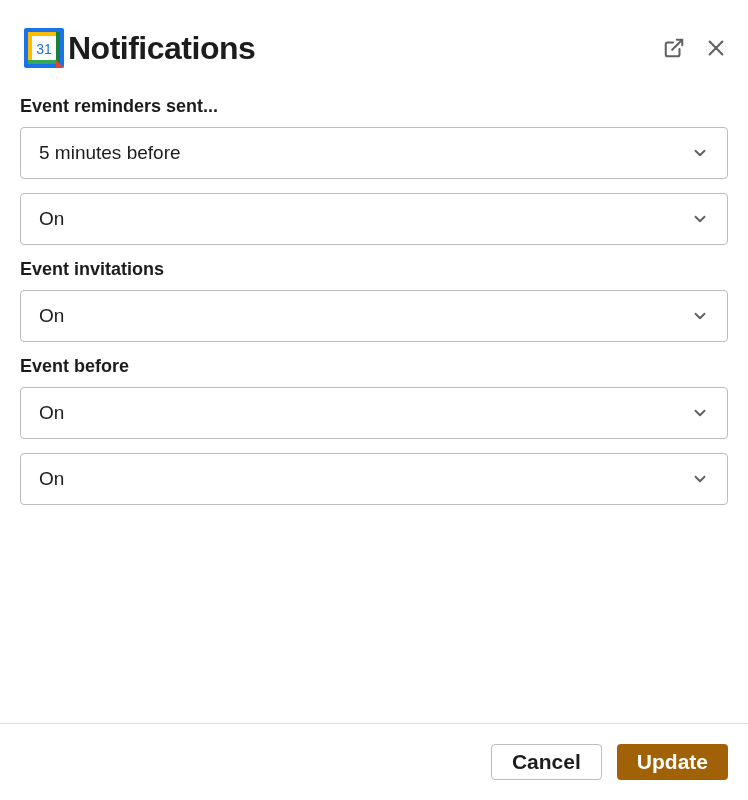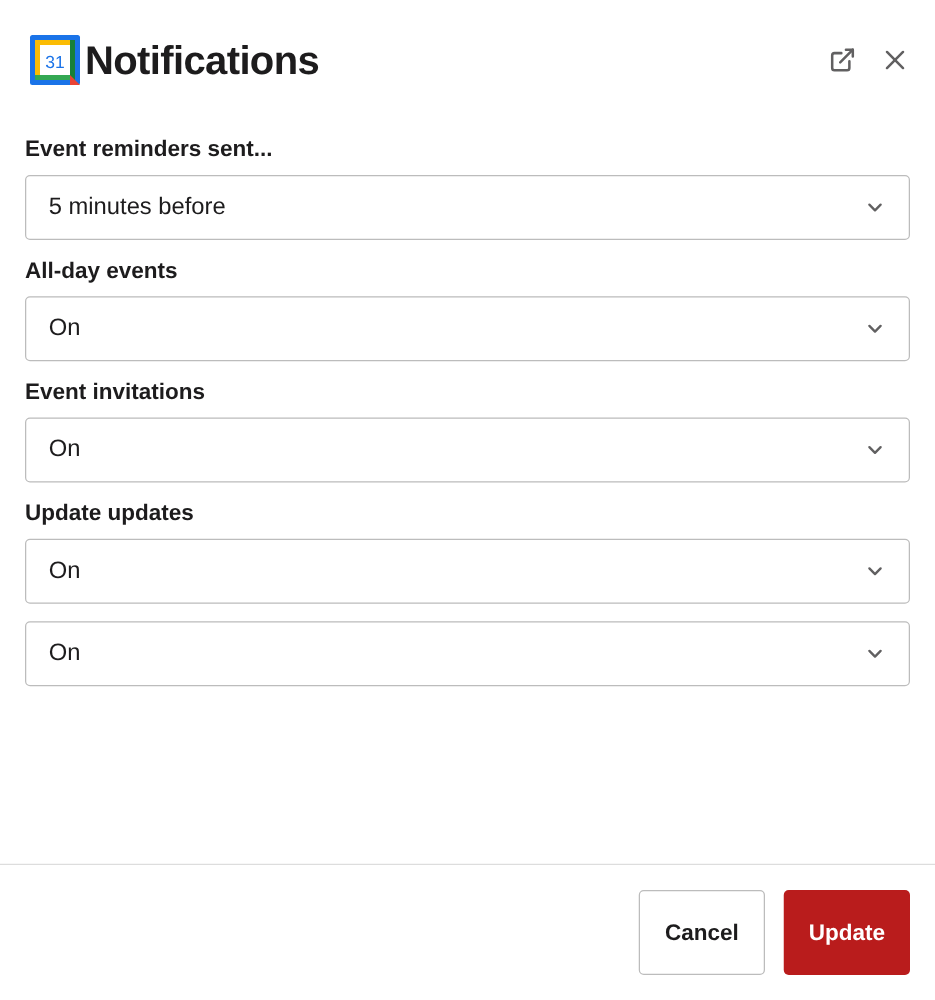--- a/index.html
+++ b/index.html
@@ -41,21 +41,21 @@
       cursor: pointer;
       color: #616061;
     }
     .icon-btn svg { width: 22px; height: 22px; }
     .content {
       padding: 0 20px;
     }
     .field {
       margin-bottom: 14px;
     }
-    .field:first-child { margin-top: 17px; }
+    .field:first-child { margin-top: 4px; }
     .label {
       font-size: 18px;
       font-weight: 700;
       margin-bottom: 10px;
       color: #1d1c1d;
     }
     .select {
       width: 100%;
       height: 52px;
       border: 1px solid #bcbcbc;
@@ -83,37 +83,37 @@
       left: 0;
       right: 0;
       border-top: 1px solid #dddddd;
       padding: 20px;
       display: flex;
       justify-content: flex-end;
       gap: 15px;
       background: #fff;
     }
     .btn {
-      height: 68px;
+      height: 36px;
       padding: 0 20px;
       border-radius: 4px;
-      font-size: 18px;
+      font-size: 21px;
       font-weight: 700;
       cursor: pointer;
       border: none;
       display: flex;
       align-items: center;
     }
     .btn-secondary {
       background: #fff;
       border: 1px solid #bcbcbc;
       color: #1d1c1d;
     }
     .btn-primary {
-      background: #b91c1c;
+      background: #a16207;
       color: #fff;
     }
   </style>
 </head>
 <body>
 
 <div class="header">
   <div class="app-icon">
     <svg viewBox="0 0 48 48">
       <rect x="4" y="4" width="40" height="40" rx="2" fill="#1a73e8"></rect>
@@ -149,41 +149,40 @@
     <div class="label">Event reminders sent...</div>
     <div class="select">
       <span class="select-value">5 minutes before</span>
       <svg class="chevron" viewBox="0 0 24 24" fill="none" stroke="currentColor" stroke-width="2.5" stroke-linecap="round" stroke-linejoin="round">
           <polyline points="6 9 12 15 18 9"></polyline>
         </svg>
     </div>
   </div>
 
   <div class="field">
-    <div class="label">All-day events</div>
     <div class="select">
       <span class="select-value">On</span>
       <svg class="chevron" viewBox="0 0 24 24" fill="none" stroke="currentColor" stroke-width="2.5" stroke-linecap="round" stroke-linejoin="round">
           <polyline points="6 9 12 15 18 9"></polyline>
         </svg>
     </div>
   </div>
 
   <div class="field">
     <div class="label">Event invitations</div>
     <div class="select">
       <span class="select-value">On</span>
       <svg class="chevron" viewBox="0 0 24 24" fill="none" stroke="currentColor" stroke-width="2.5" stroke-linecap="round" stroke-linejoin="round">
           <polyline points="6 9 12 15 18 9"></polyline>
         </svg>
     </div>
   </div>
 
   <div class="field">
-    <div class="label">Update updates</div>
+    <div class="label">Event before</div>
     <div class="select">
       <span class="select-value">On</span>
       <svg class="chevron" viewBox="0 0 24 24" fill="none" stroke="currentColor" stroke-width="2.5" stroke-linecap="round" stroke-linejoin="round">
           <polyline points="6 9 12 15 18 9"></polyline>
         </svg>
     </div>
   </div>
 
   <div class="field">
     <div class="select">

